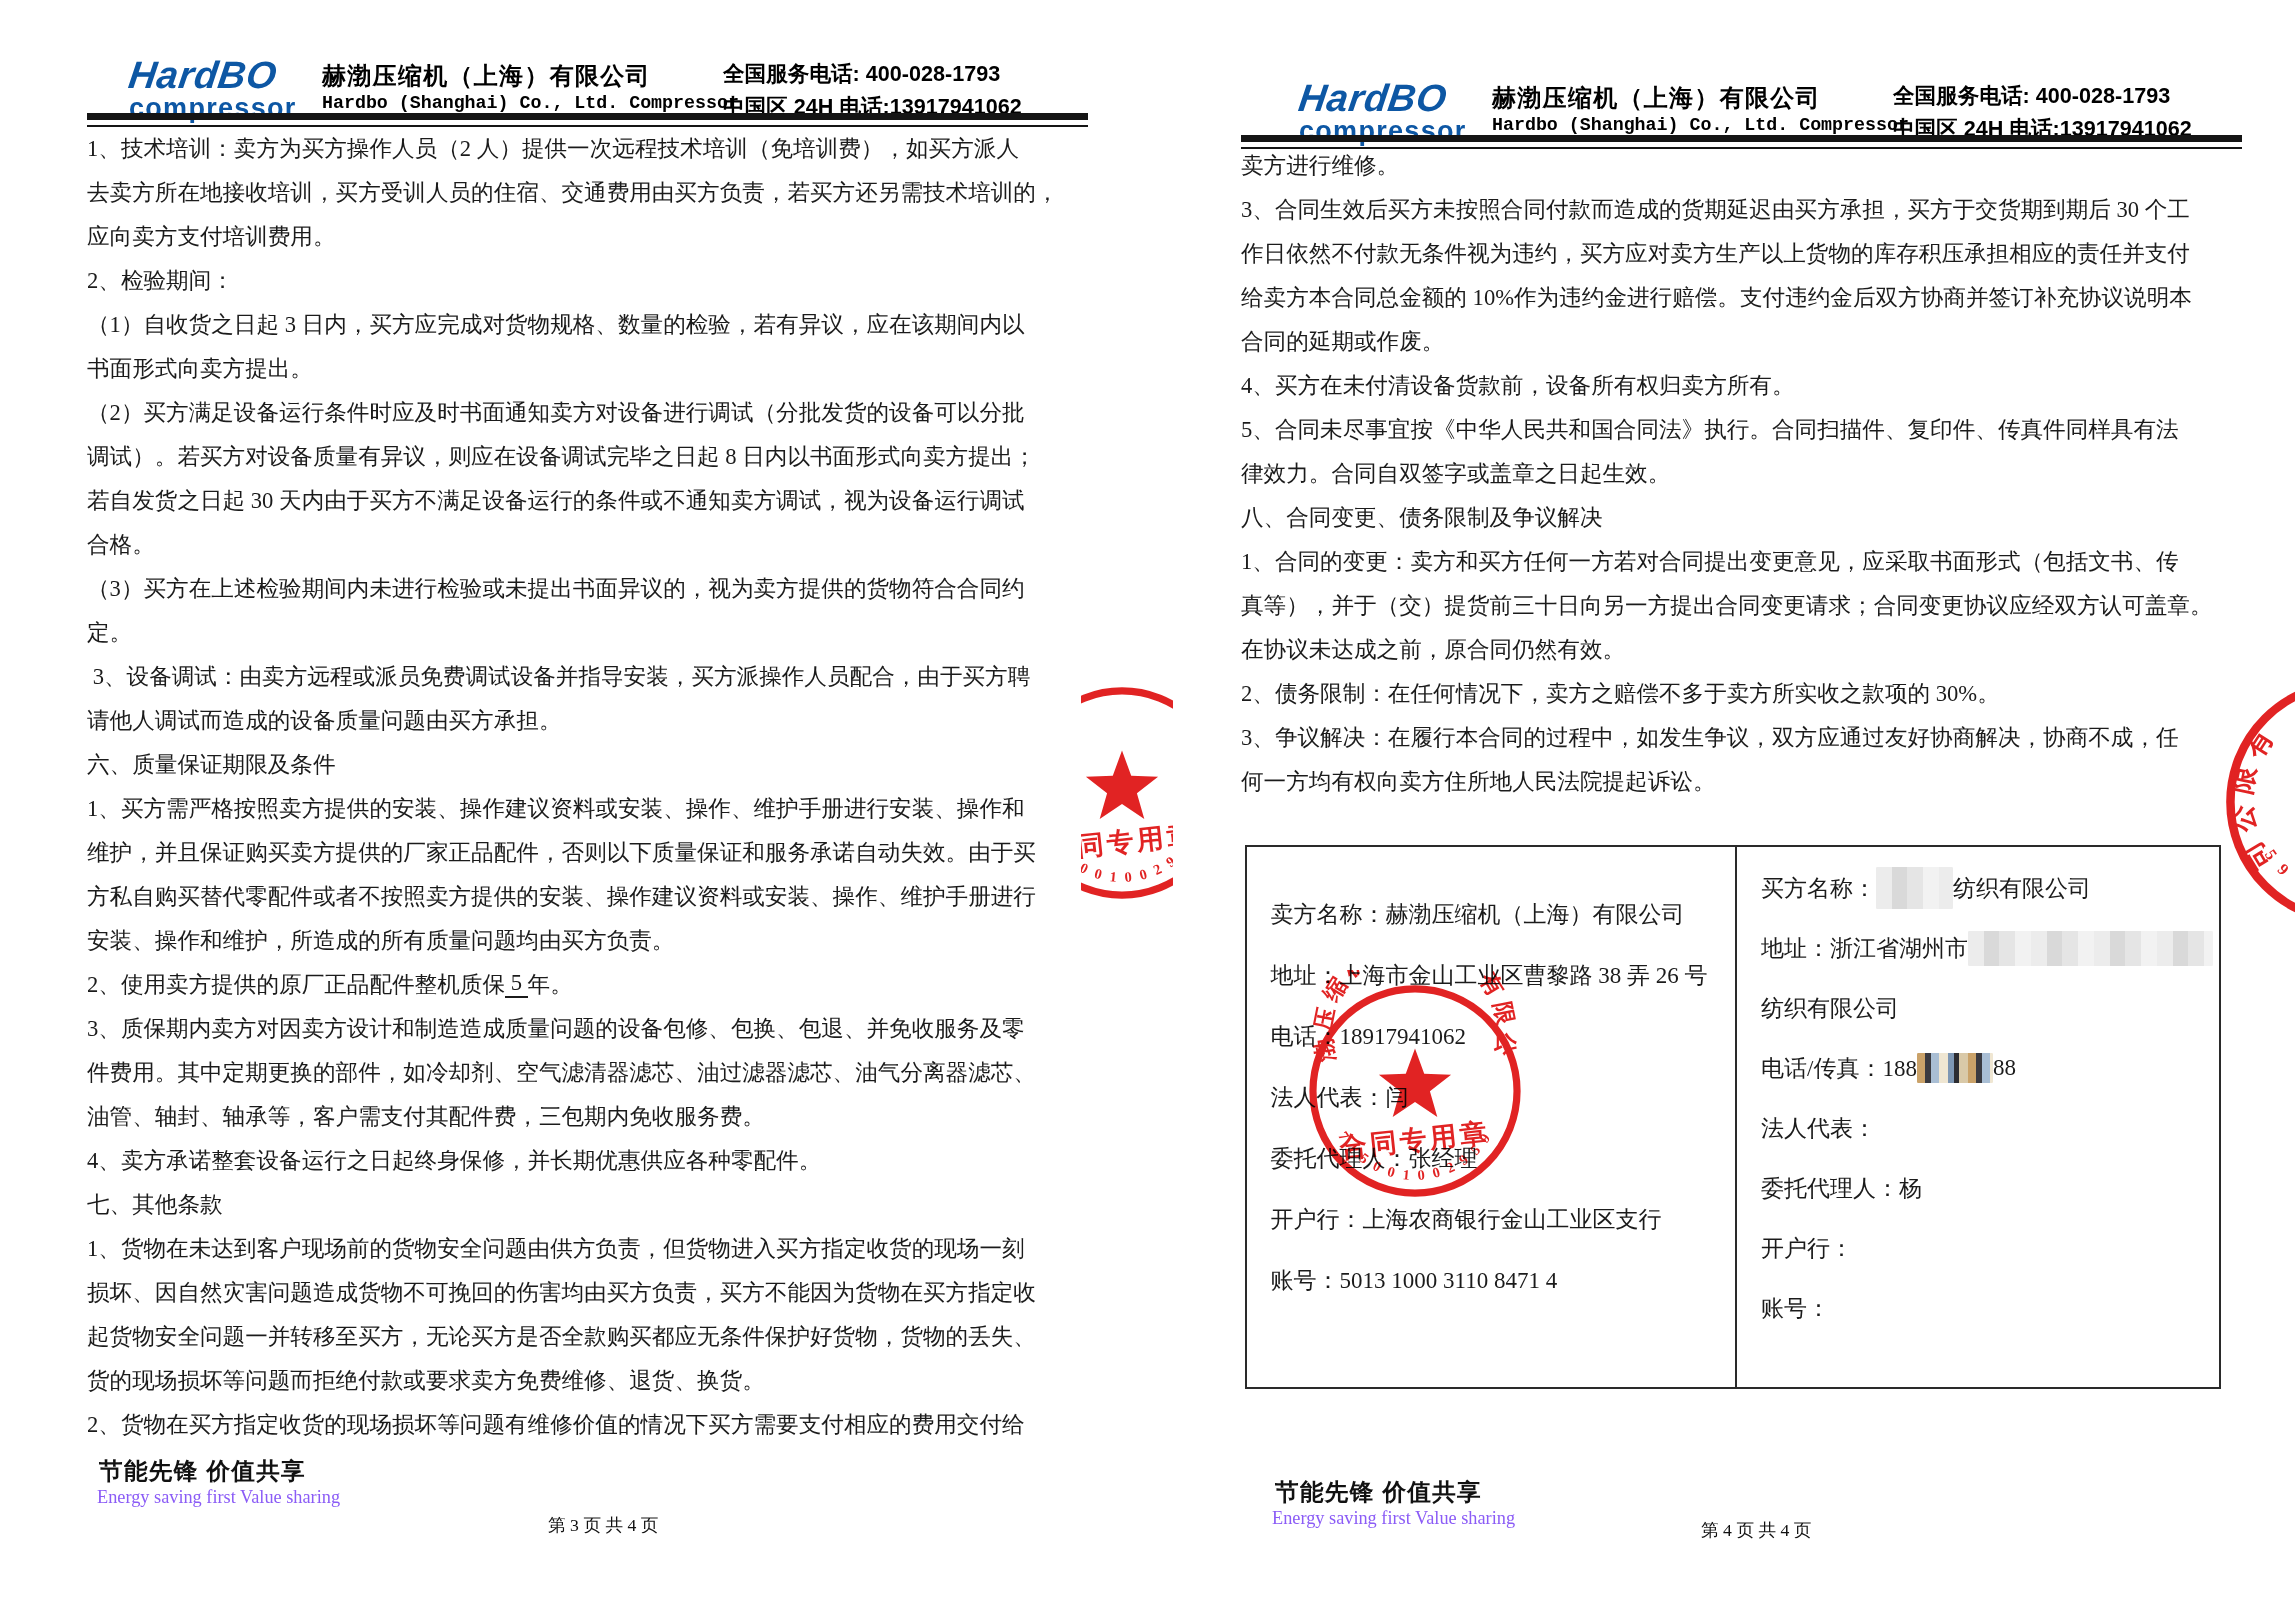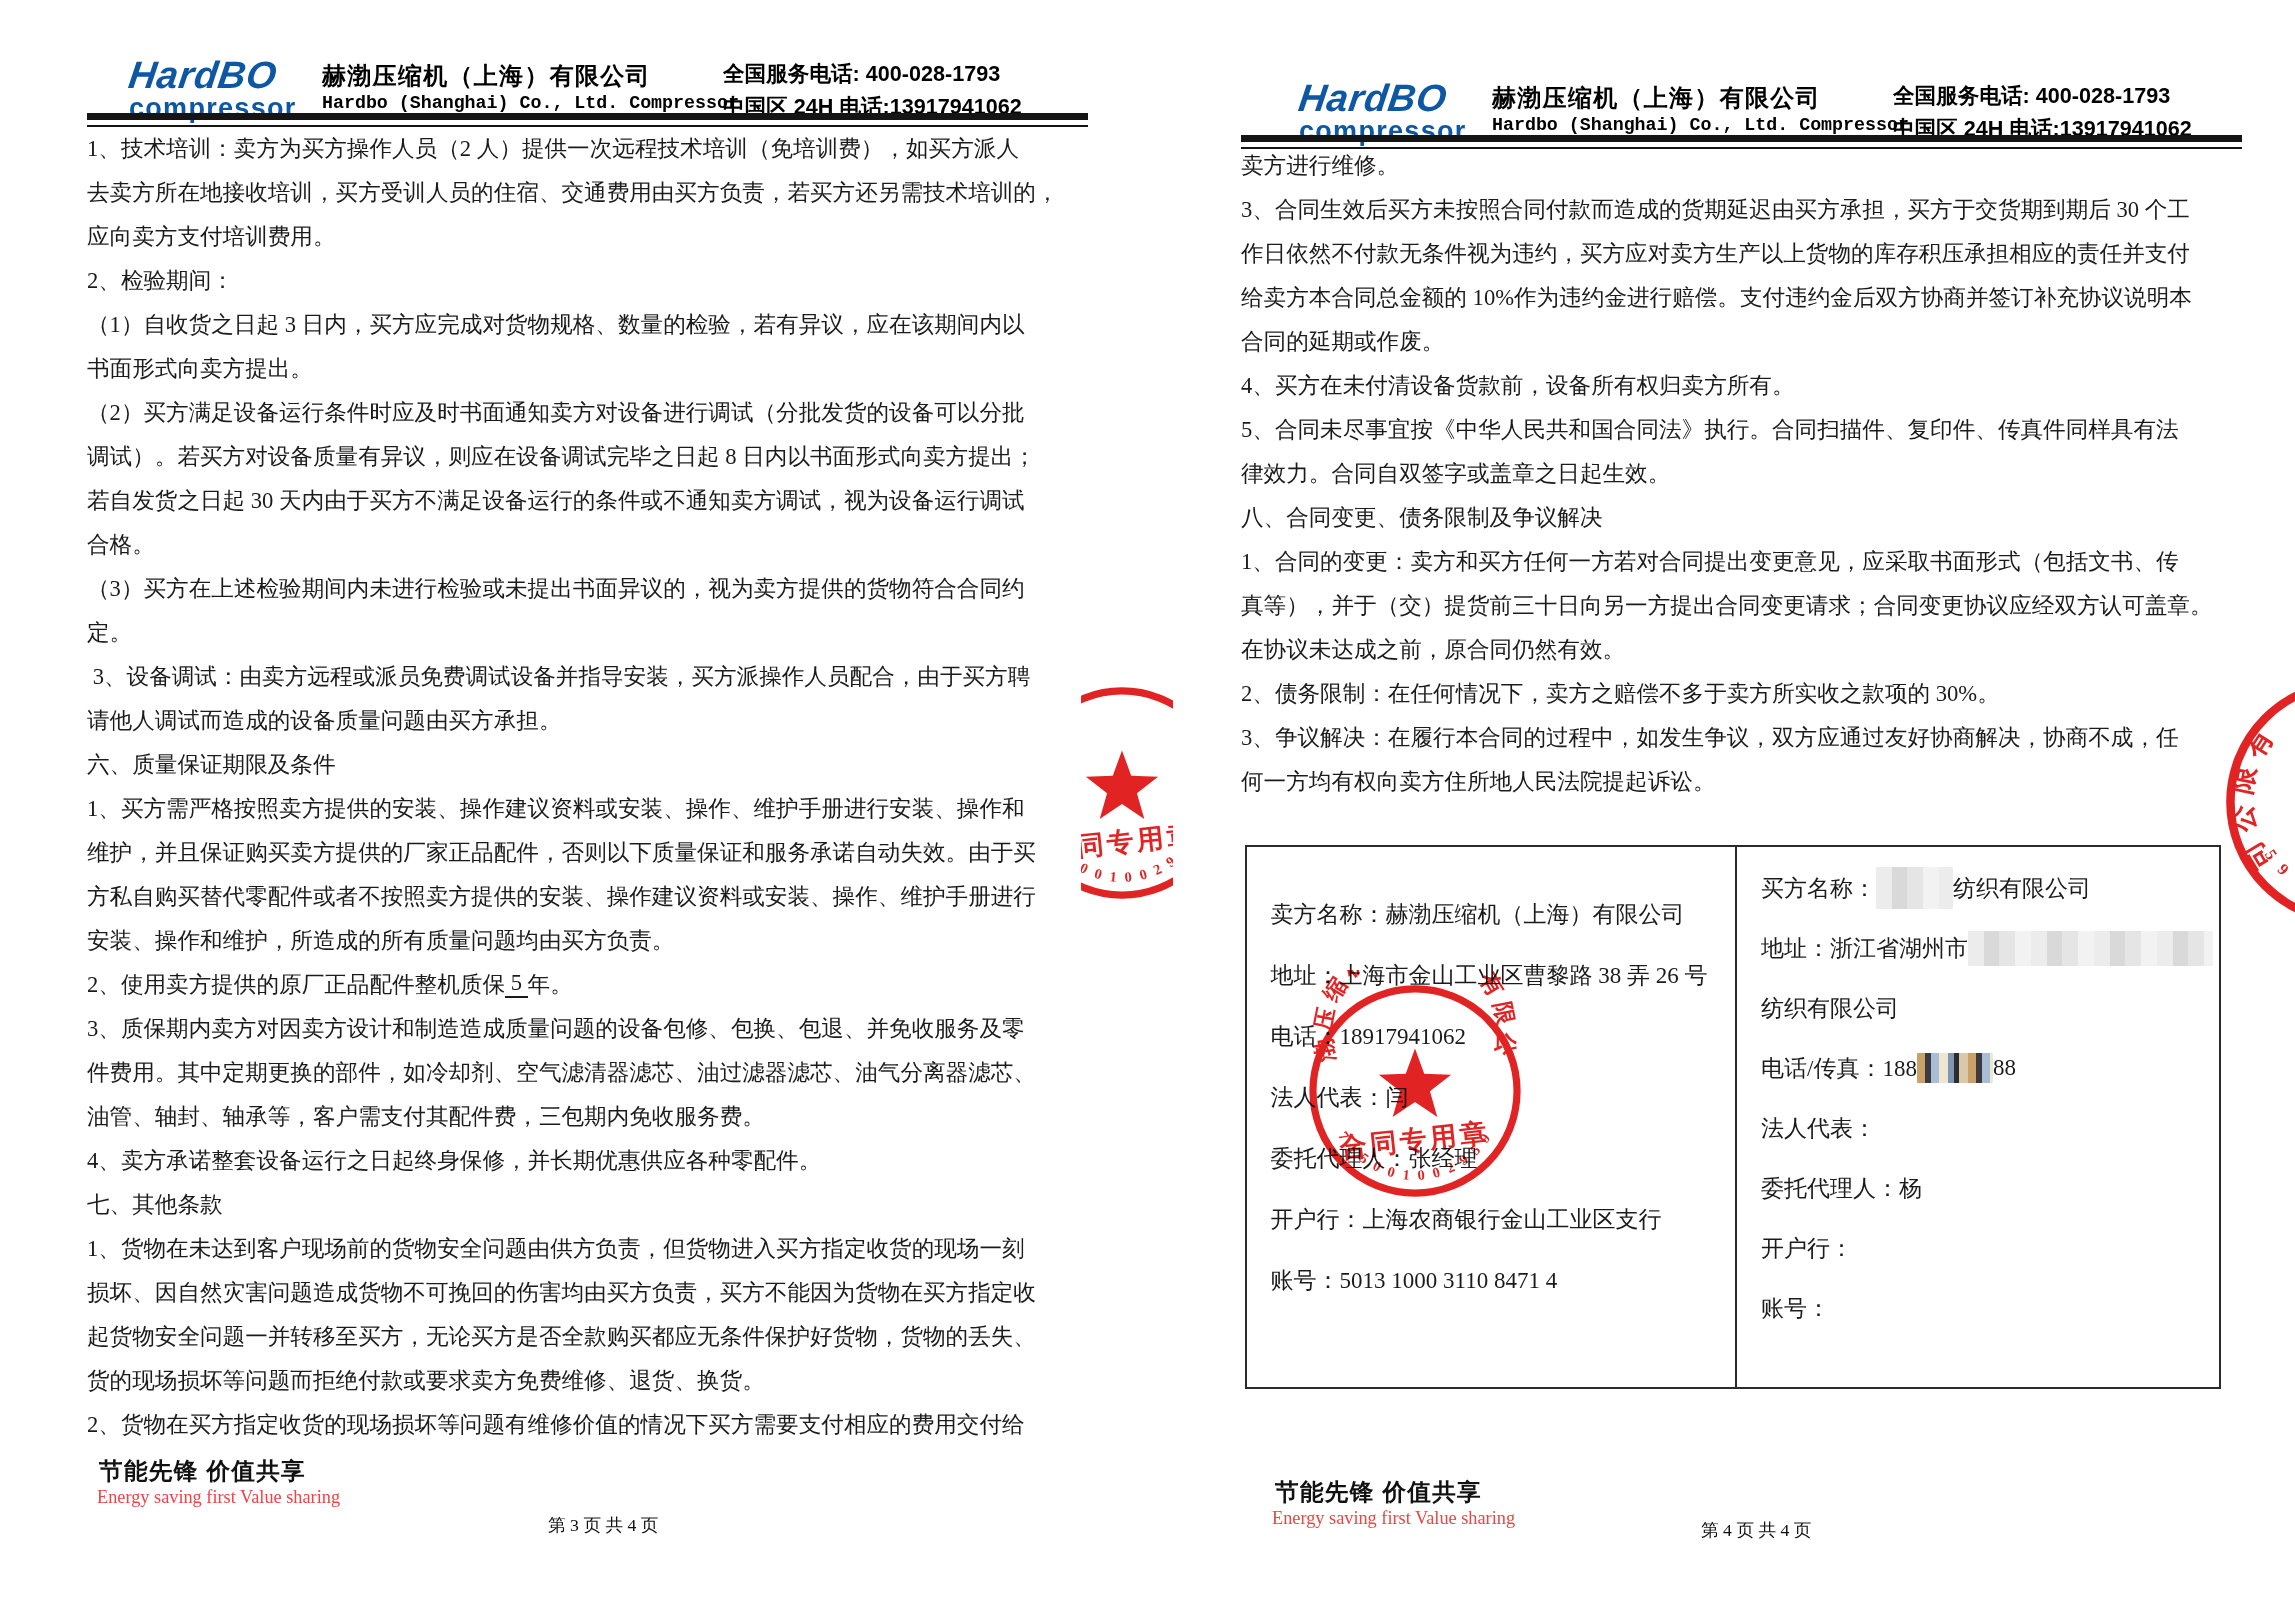--- a/index.html
+++ b/index.html
@@ -33,21 +33,21 @@
   .blur{display:inline-block;vertical-align:middle;border-radius:1.3px}
   .blur-gray{background-image:
       repeating-linear-gradient(90deg,#ececec 0 15.7px,#d9d9d9 15.7px 31px,#e5e5e5 31px 47px,#f2f2f2 47px 63px),
       repeating-linear-gradient(0deg,rgba(255,255,255,0) 0 11.8px,rgba(150,150,150,.22) 11.8px 23.6px)}
   .blur-color{background-image:
       repeating-linear-gradient(90deg,#caa269 0 8.5px,#3a3a40 8.5px 14.4px,#a9bed4 14.4px 22px,#efe6d2 22px 31px,#7e97b4 31px 37px,#2c2c31 37px 42px,#d9c9a8 42px 51px),
       repeating-linear-gradient(0deg,rgba(255,255,255,.6) 0 7.2px,rgba(255,255,255,0) 7.2px 14.4px,rgba(255,255,255,.35) 14.4px 19.6px)}
 
   
   .footer-cn{font-family:"Liberation Sans","DejaVu Sans",sans-serif;font-weight:bold;font-size:23.6px;letter-spacing:1.3px;color:#111}
-  .footer-en{font-size:18.3px;color:#ef4444}
+  .footer-en{font-size:18.3px;color:#8b5cf6}
   .pageno{font-size:17.7px;color:#111}
 
   
   .seal{mix-blend-mode:multiply;opacity:.93}
   .seal-ring{fill:none;stroke:var(--seal-red,#e01212)}
   .seal-txt{fill:var(--seal-red,#e01212);font-weight:bold;font-family:"Liberation Serif","DejaVu Serif",serif}
   .seal-wrap{position:absolute;overflow:hidden}
 </style>
 </head>
 <body>

